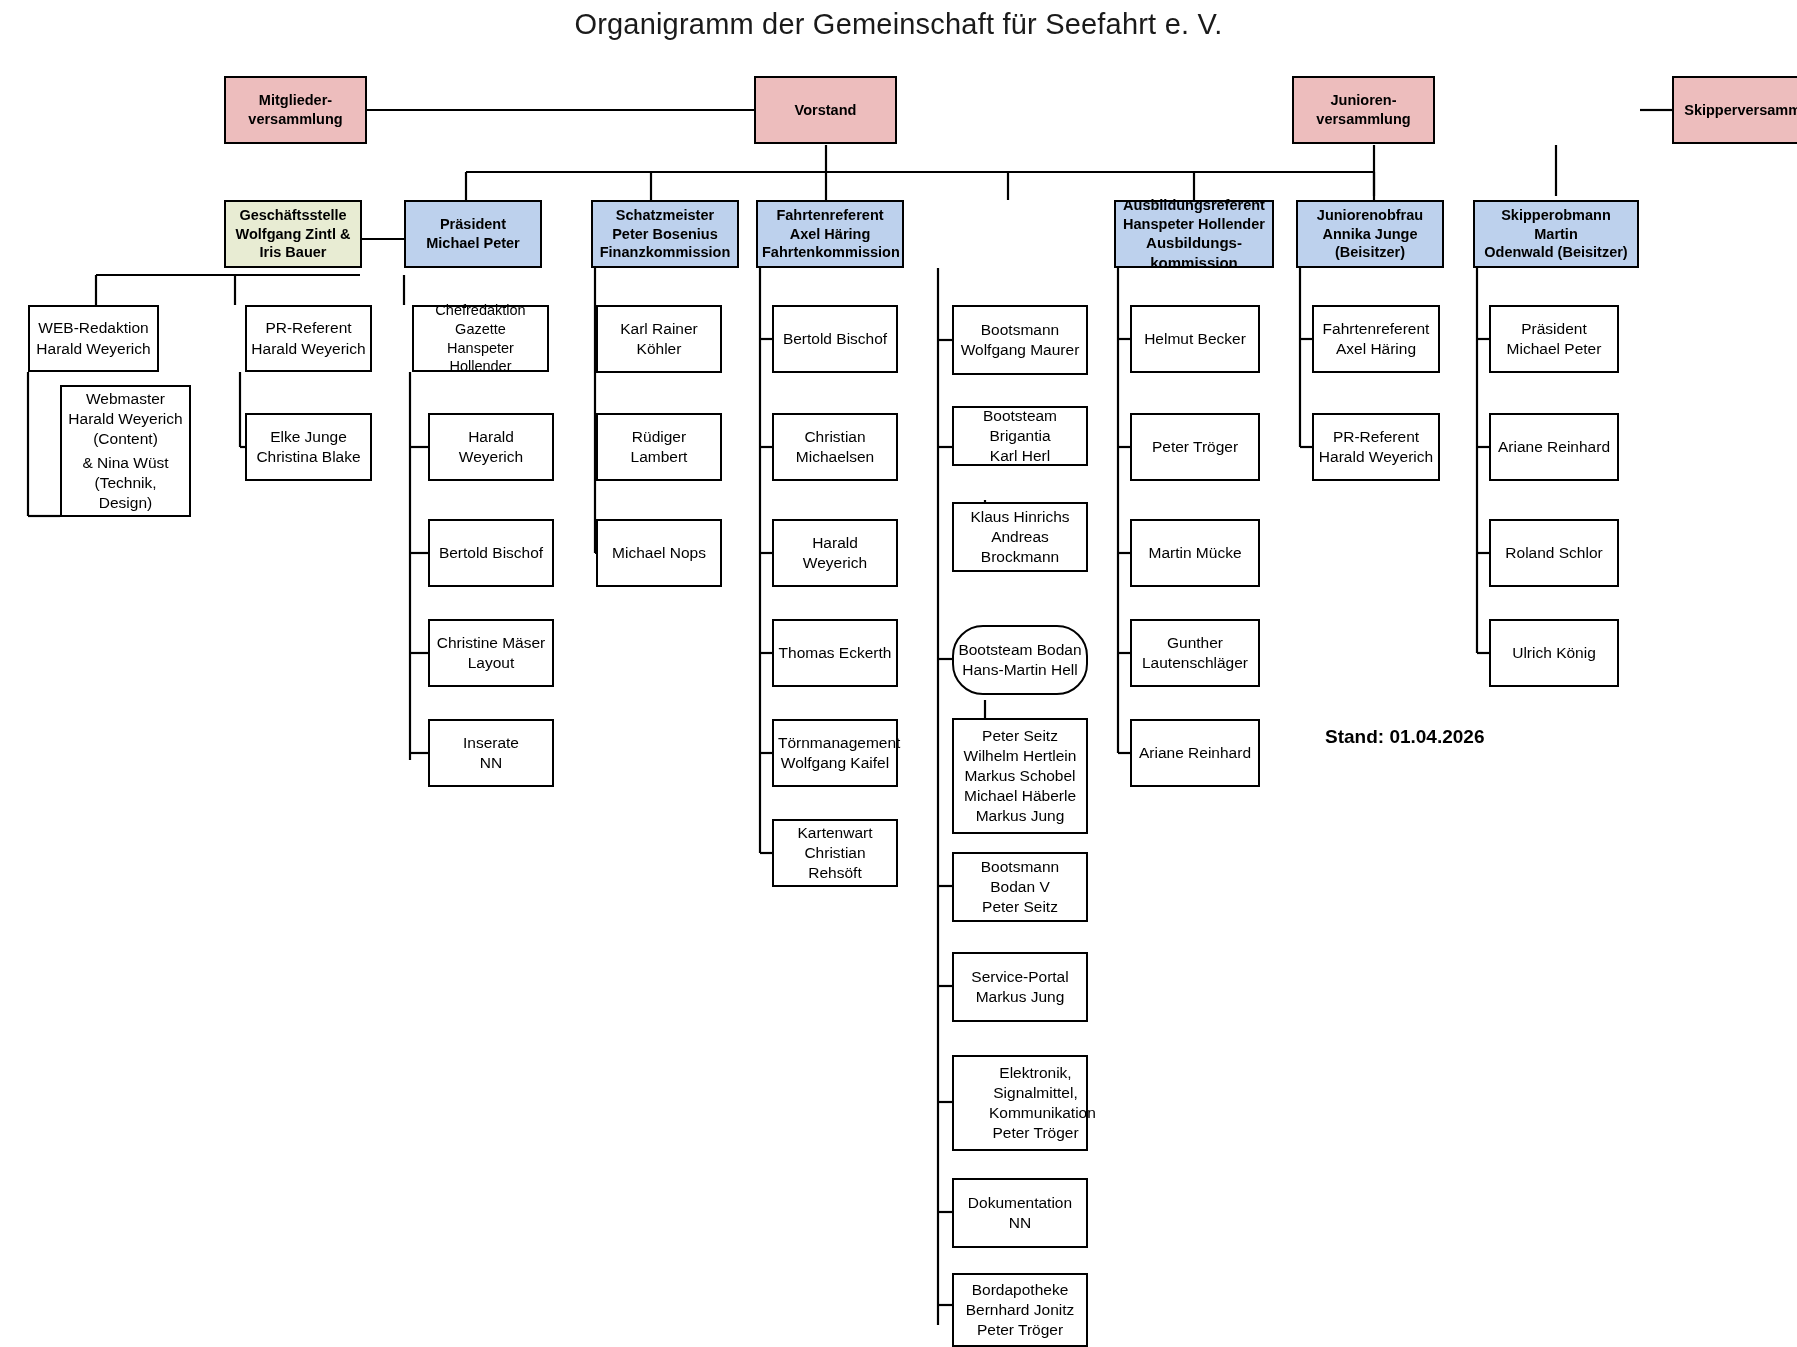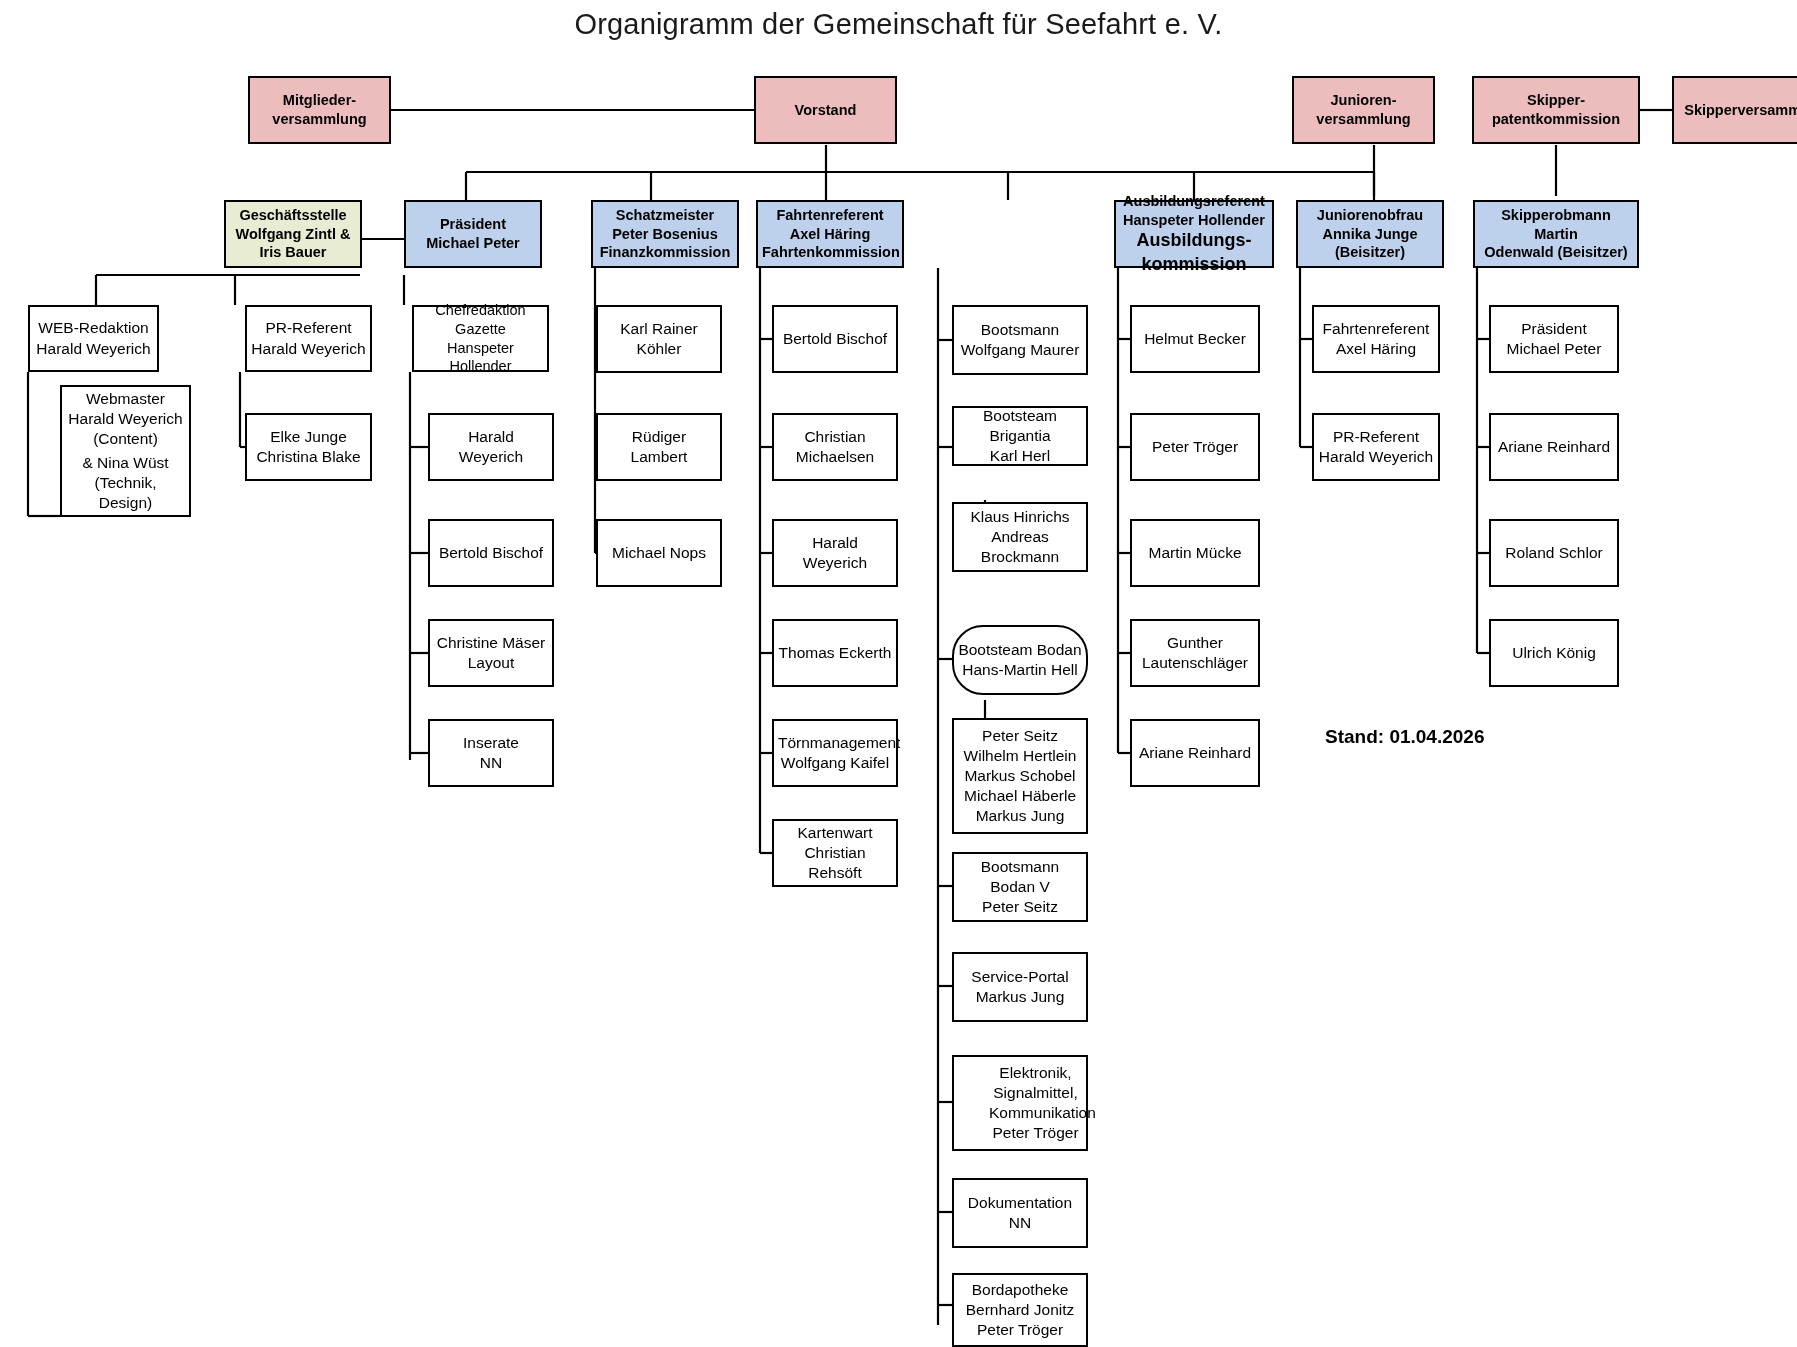--- a/index.html
+++ b/index.html
@@ -52,21 +52,21 @@
     padding: 2px 4px;
     z-index: 3;
   }
   .node .ln { display: block; width: 100%; }
   .pink   { background: #edbdbd; }
   .blue   { background: #bdd1ed; }
   .cream  { background: #e8ecd3; }
   .bold   { font-weight: bold; }
   .f14 { font-size: 14.5px; }
   .f15 { font-size: 15.5px; }
-  .f13 { font-size: 18px; }
+  .f13 { font-size: 15px; }
   .stand {
     position: absolute;
     font-weight: bold;
     font-size: 19px;
     white-space: nowrap;
     z-index: 3;
   }
   .gap { height: 12px; }
 </style>
 </head>
@@ -155,38 +155,34 @@
       <line x1="1300" y1="447" x2="1312" y2="447"></line>
 
       <line x1="1477" y1="268" x2="1477" y2="653"></line>
       <line x1="1477" y1="339" x2="1489" y2="339"></line>
       <line x1="1477" y1="447" x2="1489" y2="447"></line>
       <line x1="1477" y1="553" x2="1489" y2="553"></line>
       <line x1="1477" y1="653" x2="1489" y2="653"></line>
     </g>
   </svg>
 
-  <div class="node pink bold f14" style="left:224px; top:76px; width:143px; height:68px;margin-left:24px;">
+  <div class="node pink bold f14" style="left:224px; top:76px; width:143px; height:68px;">
     <span class="ln">Mitglieder-</span>
     <span class="ln">versammlung</span>
   </div>
 
   <div class="node pink bold f14" style="left:754px; top:76px; width:143px; height:68px;">
     <span class="ln">Vorstand</span>
   </div>
 
   <div class="node pink bold f14" style="left:1292px; top:76px; width:143px; height:68px;">
     <span class="ln">Junioren-</span>
     <span class="ln">versammlung</span>
   </div>
 
-  <div class="node pink bold f14" style="left:1472px; top:76px; width:168px; height:68px;">
-    <span class="ln">Skipper-</span>
-    <span class="ln">patentkommission</span>
-  </div>
 
   <div class="node pink bold f14" style="left:1672px; top:76px; width:172px; height:68px;">
     <span class="ln">Skipperversammlung</span>
   </div>
 
   <div class="node cream bold f14" style="left:224px; top:200px; width:138px; height:68px;">
     <span class="ln">Geschäftsstelle</span>
     <span class="ln">Wolfgang Zintl &amp;</span>
     <span class="ln">Iris Bauer</span>
   </div>

